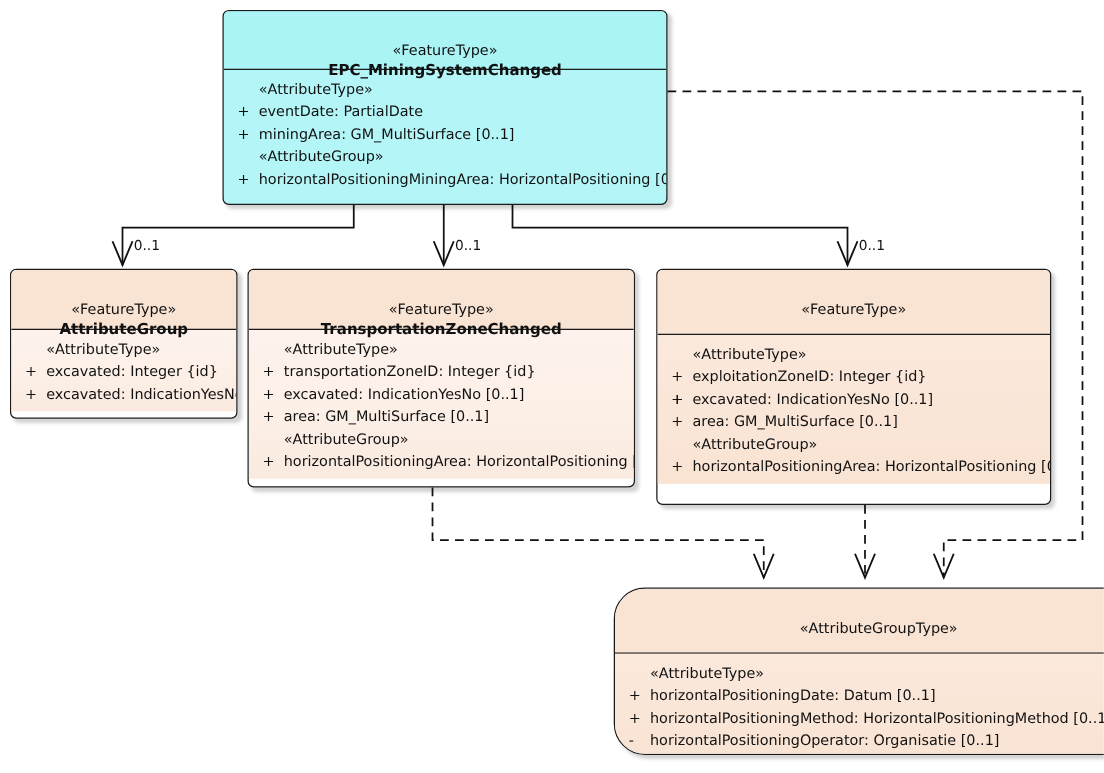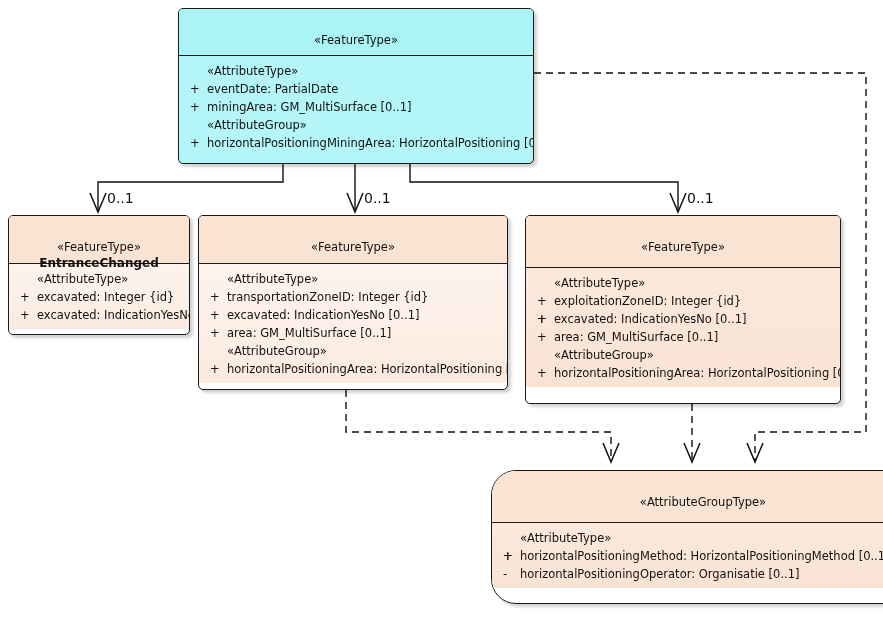--- a/index.html
+++ b/index.html
@@ -92,21 +92,21 @@
   .cls-peach .header { background: #f9e3d3; }
   .cls-peach .body {
     background: linear-gradient(to bottom, #fdf3ec 0%, #fcefe6 60%, #faeadf 100%);
   }
   .cls-peach.deep .body {
     background: linear-gradient(to bottom, #fbe9dc 0%, #f9e3d3 100%);
   }
 
   .mult-label {
     position: absolute;
-    font-size: 14px;
+    font-size: 11px;
     color: #111;
     white-space: nowrap;
   }
 </style>
 </head>
 <body>
 
 <div id="canvas">
 
   <svg class="wires" viewBox="0 0 883 618" width="883" height="618">
@@ -150,20 +150,21 @@
     </g>
   </svg>
 
   <span class="mult-label" style="left:107px; top:190px;">0..1</span>
   <span class="mult-label" style="left:364px; top:190px;">0..1</span>
   <span class="mult-label" style="left:687px; top:190px;">0..1</span>
 
   <div class="uml-class cls-cyan" style="left:178px; top:8px; width:356px; height:156px;">
     <div class="header" style="height:47px;">
       <div class="stereotype">«FeatureType»</div>
+      <div class="cname">EPC_MiningSystemChanged</div>
     </div>
     <div class="body">
       <div class="grp-label">«AttributeType»</div>
       <div class="attr-row">
         <span class="vis">+</span>
         <span>eventDate: PartialDate</span>
       </div>
       <div class="attr-row">
         <span class="vis">+</span>
         <span>miningArea: GM_MultiSurface [0..1]</span>
@@ -172,38 +173,39 @@
       <div class="attr-row">
         <span class="vis">+</span>
         <span>horizontalPositioningMiningArea: HorizontalPositioning [0..1]</span>
       </div>
     </div>
   </div>
 
   <div class="uml-class cls-peach" style="left:8px; top:215px; width:182px; height:120px;">
     <div class="header" style="height:48px;">
       <div class="stereotype">«FeatureType»</div>
-      <div class="cname">EntranceChanged</div>
+      <div class="cname">AttributeGroup</div>
     </div>
     <div class="body">
       <div class="grp-label">«AttributeType»</div>
       <div class="attr-row">
         <span class="vis">+</span>
         <span>excavated: Integer {id}</span>
       </div>
       <div class="attr-row">
         <span class="vis">+</span>
         <span>excavated: IndicationYesNo</span>
       </div>
     </div>
   </div>
 
   <div class="uml-class cls-peach" style="left:198px; top:215px; width:310px; height:175px;">
     <div class="header" style="height:48px;">
       <div class="stereotype">«FeatureType»</div>
+      <div class="cname">TransportationZoneChanged</div>
     </div>
     <div class="body">
       <div class="grp-label">«AttributeType»</div>
       <div class="attr-row">
         <span class="vis">+</span>
         <span>transportationZoneID: Integer {id}</span>
       </div>
       <div class="attr-row">
         <span class="vis">+</span>
         <span>excavated: IndicationYesNo [0..1]</span>
@@ -250,20 +252,21 @@
   </div>
 
   <div class="uml-class cls-peach deep" style="left:491px; top:470px; width:424px; height:134px;border-radius:25px;">
     <div class="header" style="height:52px;">
       <div class="stereotype">«AttributeGroupType»</div>
     </div>
     <div class="body">
       <div class="grp-label">«AttributeType»</div>
       <div class="attr-row">
         <span class="vis">+</span>
+        <span>horizontalPositioningDate: Datum [0..1]</span>
       </div>
       <div class="attr-row">
         <span class="vis">+</span>
         <span>horizontalPositioningMethod: HorizontalPositioningMethod [0..1]</span>
       </div>
       <div class="attr-row">
         <span class="vis">-</span>
         <span>horizontalPositioningOperator: Organisatie [0..1]</span>
       </div>
     </div>

